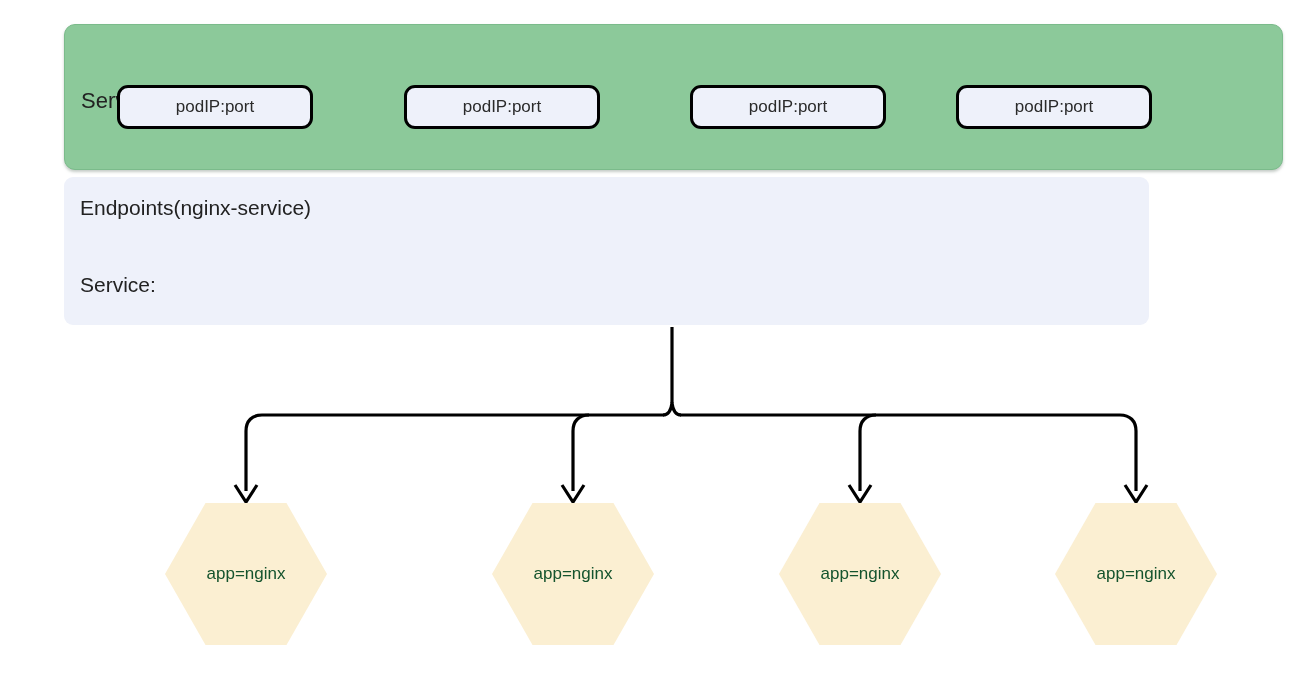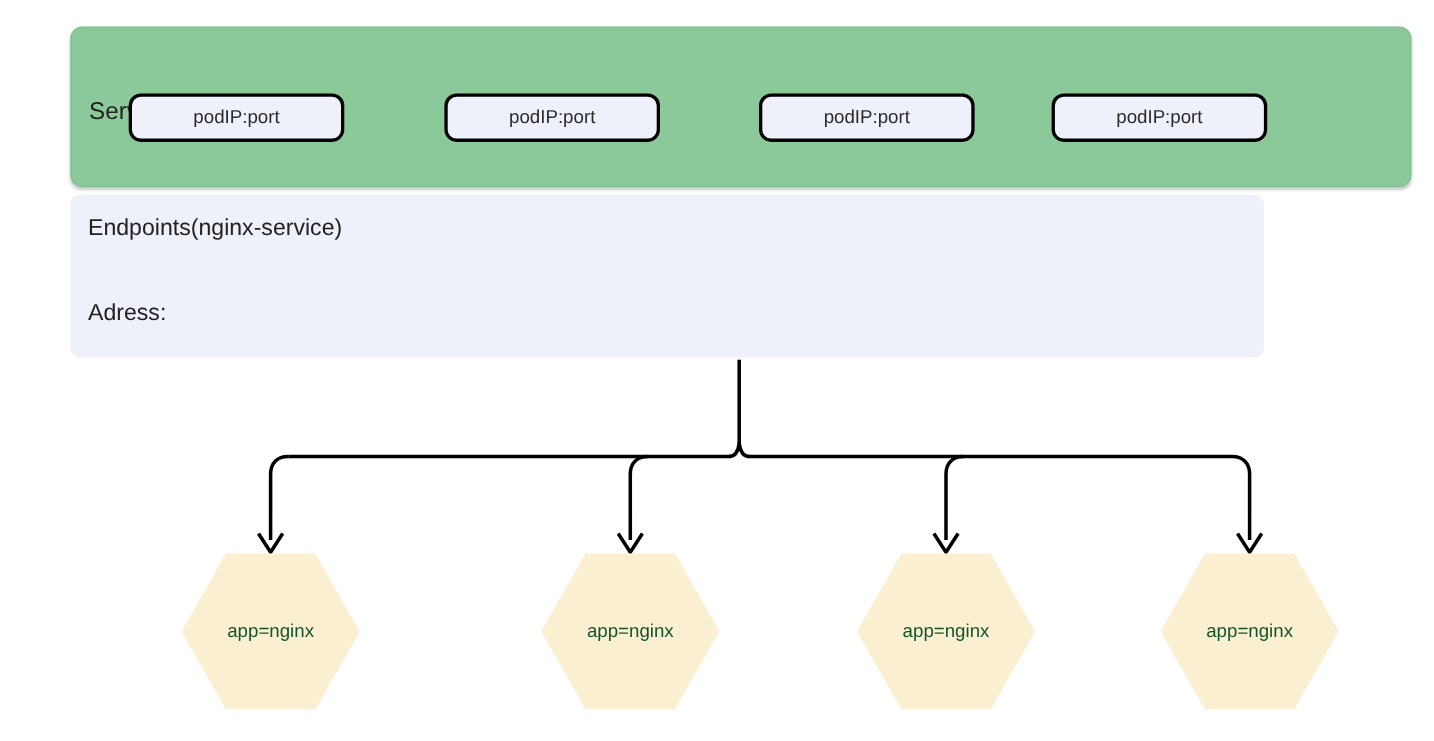--- a/index.html
+++ b/index.html
@@ -139,21 +139,21 @@
 <body>
 
 <div id="diagram">
 
   <div class="service-block">
     <div class="service-title">Service（nginx-service)</div>
   </div>
 
   <div class="endpoints-block">
     <div class="endpoints-title">Endpoints(nginx-service)</div>
-    <div class="adress-label">Adress:</div>
+    <div class="adress-label">Service:</div>
   </div>
 
   <div class="addr-pill p0">
     <span>podIP:port</span>
   </div>
   <div class="addr-pill p1">
     <span>podIP:port</span>
   </div>
   <div class="addr-pill p2">
     <span>podIP:port</span>

